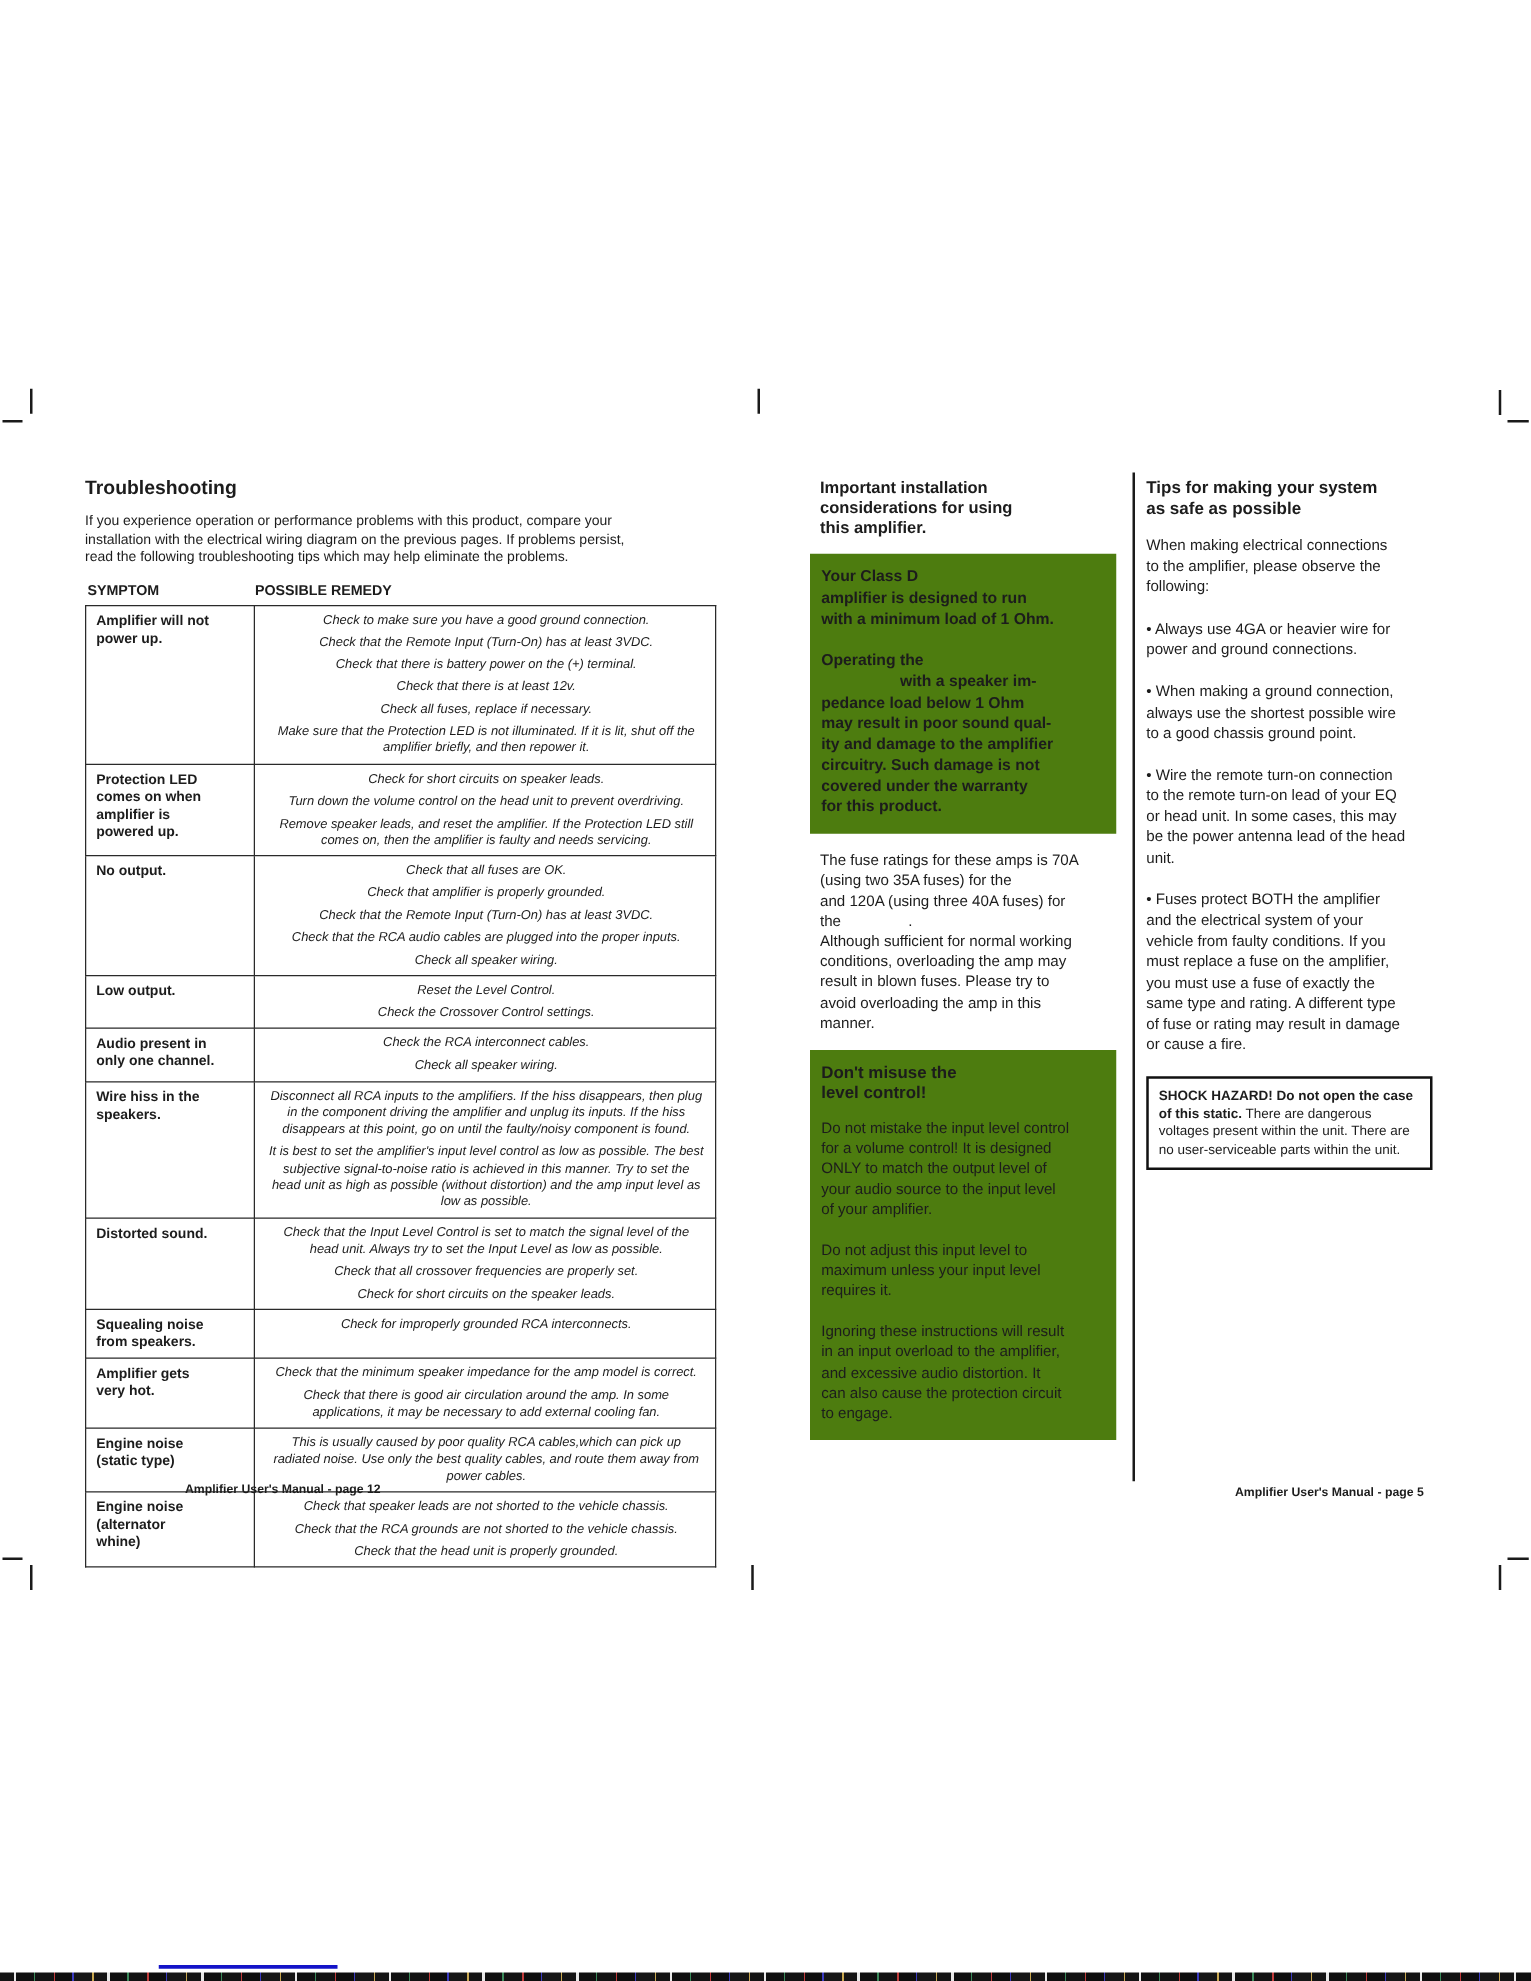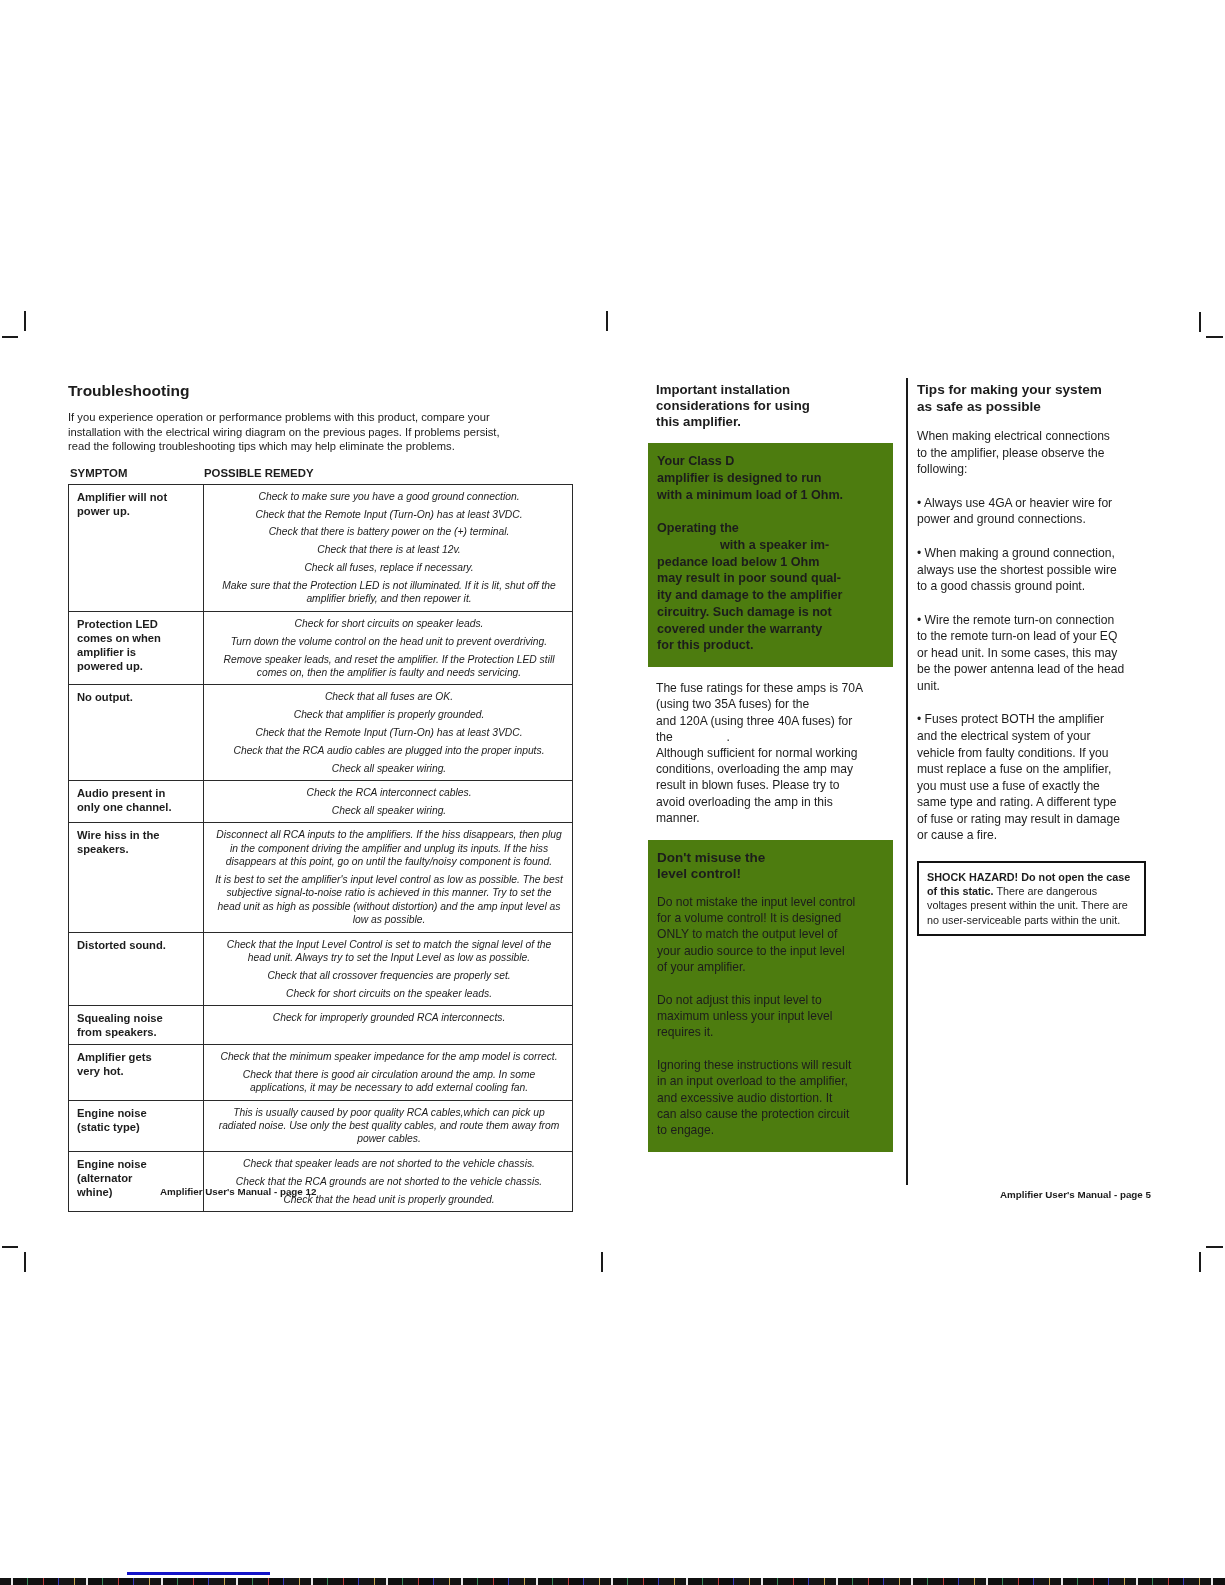--- a/index.html
+++ b/index.html
@@ -44,21 +44,21 @@
   .tips-title { font-size:13.6px; font-weight:bold; line-height:1.22; margin:0 0 13px 0; white-space:pre-line; }
   .tips-intro { font-size:12.1px; line-height:1.37; white-space:pre-line; margin:0 0 17px 0; }
   .tip-bullet { font-size:12.1px; line-height:1.37; white-space:pre-line; margin:0 0 17px 0; }
   .warning-box {
     border:2px solid #111; padding:7px 8px; margin-top:6px;
     font-size:10.8px; line-height:1.32; width:209px;
   }
   .warning-bold { font-weight:bold; }
 
   
-  .footer { position:absolute; font-size:9.8px; font-weight:bold; white-space:nowrap;margin-left:12px; }
+  .footer { position:absolute; font-size:9.8px; font-weight:bold; white-space:nowrap; }
   .footer-left  { left:148px; top:1186px; }
   .footer-right { left:988px; top:1189px; }
 
   
   .blue-line { position:absolute; left:127px; top:1572px; width:143px; height:2.5px; background:#1313c8; }
   .noise-band {
     position:absolute; left:0; top:1578px; width:1225px; height:7px;
     background:repeating-linear-gradient(90deg,
       #141414 0 11px, #e8e8e8 11px 13px, #0f0f0f 13px 27px, #3a8a5a 27px 28px,
       #121212 28px 43px, #c23b3b 43px 44px, #0d0d0d 44px 58px, #3b3bc2 58px 59px,
@@ -114,20 +114,27 @@
           </td>
         </tr>
         <tr>
           <td class="symptom-cell">No output.</td>
           <td class="remedy-cell">
             <div class="remedy-item">Check that all fuses are OK.</div>
             <div class="remedy-item">Check that amplifier is properly grounded.</div>
             <div class="remedy-item">Check that the Remote Input (Turn-On) has at least 3VDC.</div>
             <div class="remedy-item">Check that the RCA audio cables are plugged into the proper inputs.</div>
             <div class="remedy-item">Check all speaker wiring.</div>
+          </td>
+        </tr>
+        <tr>
+          <td class="symptom-cell">Low output.</td>
+          <td class="remedy-cell">
+            <div class="remedy-item">Reset the Level Control.</div>
+            <div class="remedy-item">Check the Crossover Control settings.</div>
           </td>
         </tr>
         <tr>
           <td class="symptom-cell">Audio present in
 only one channel.</td>
           <td class="remedy-cell">
             <div class="remedy-item">Check the RCA interconnect cables.</div>
             <div class="remedy-item">Check all speaker wiring.</div>
           </td>
         </tr>

